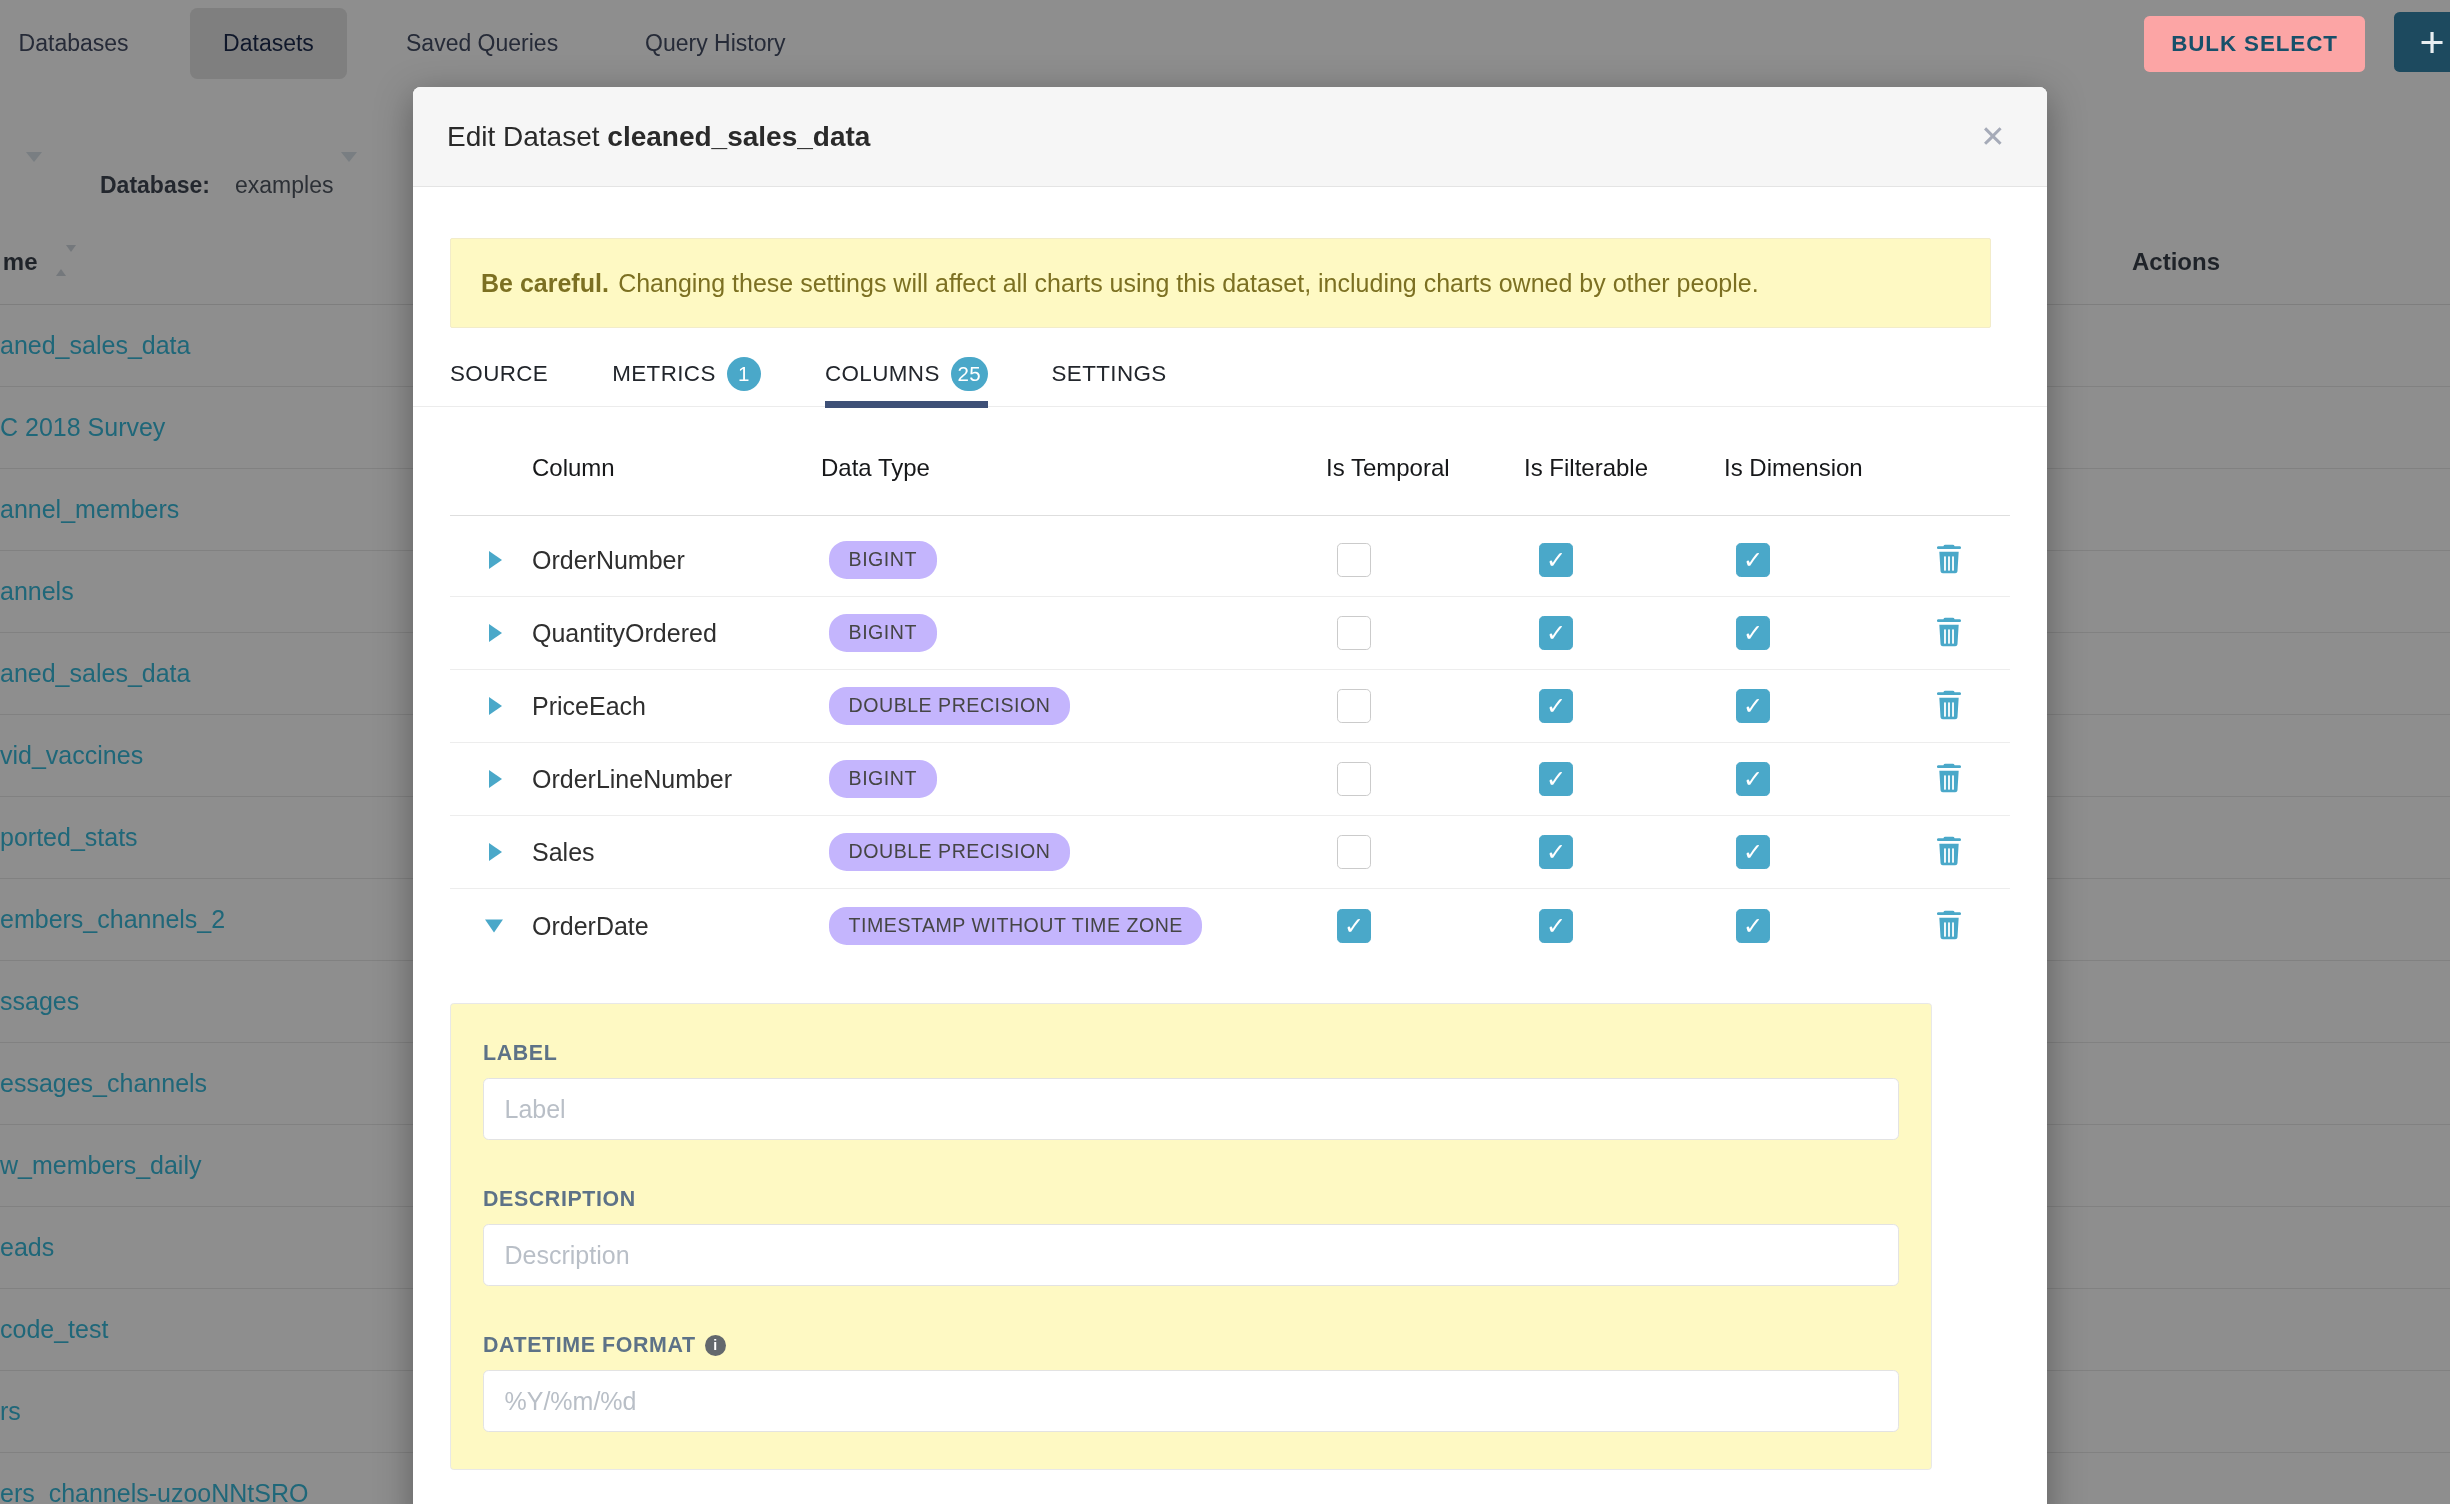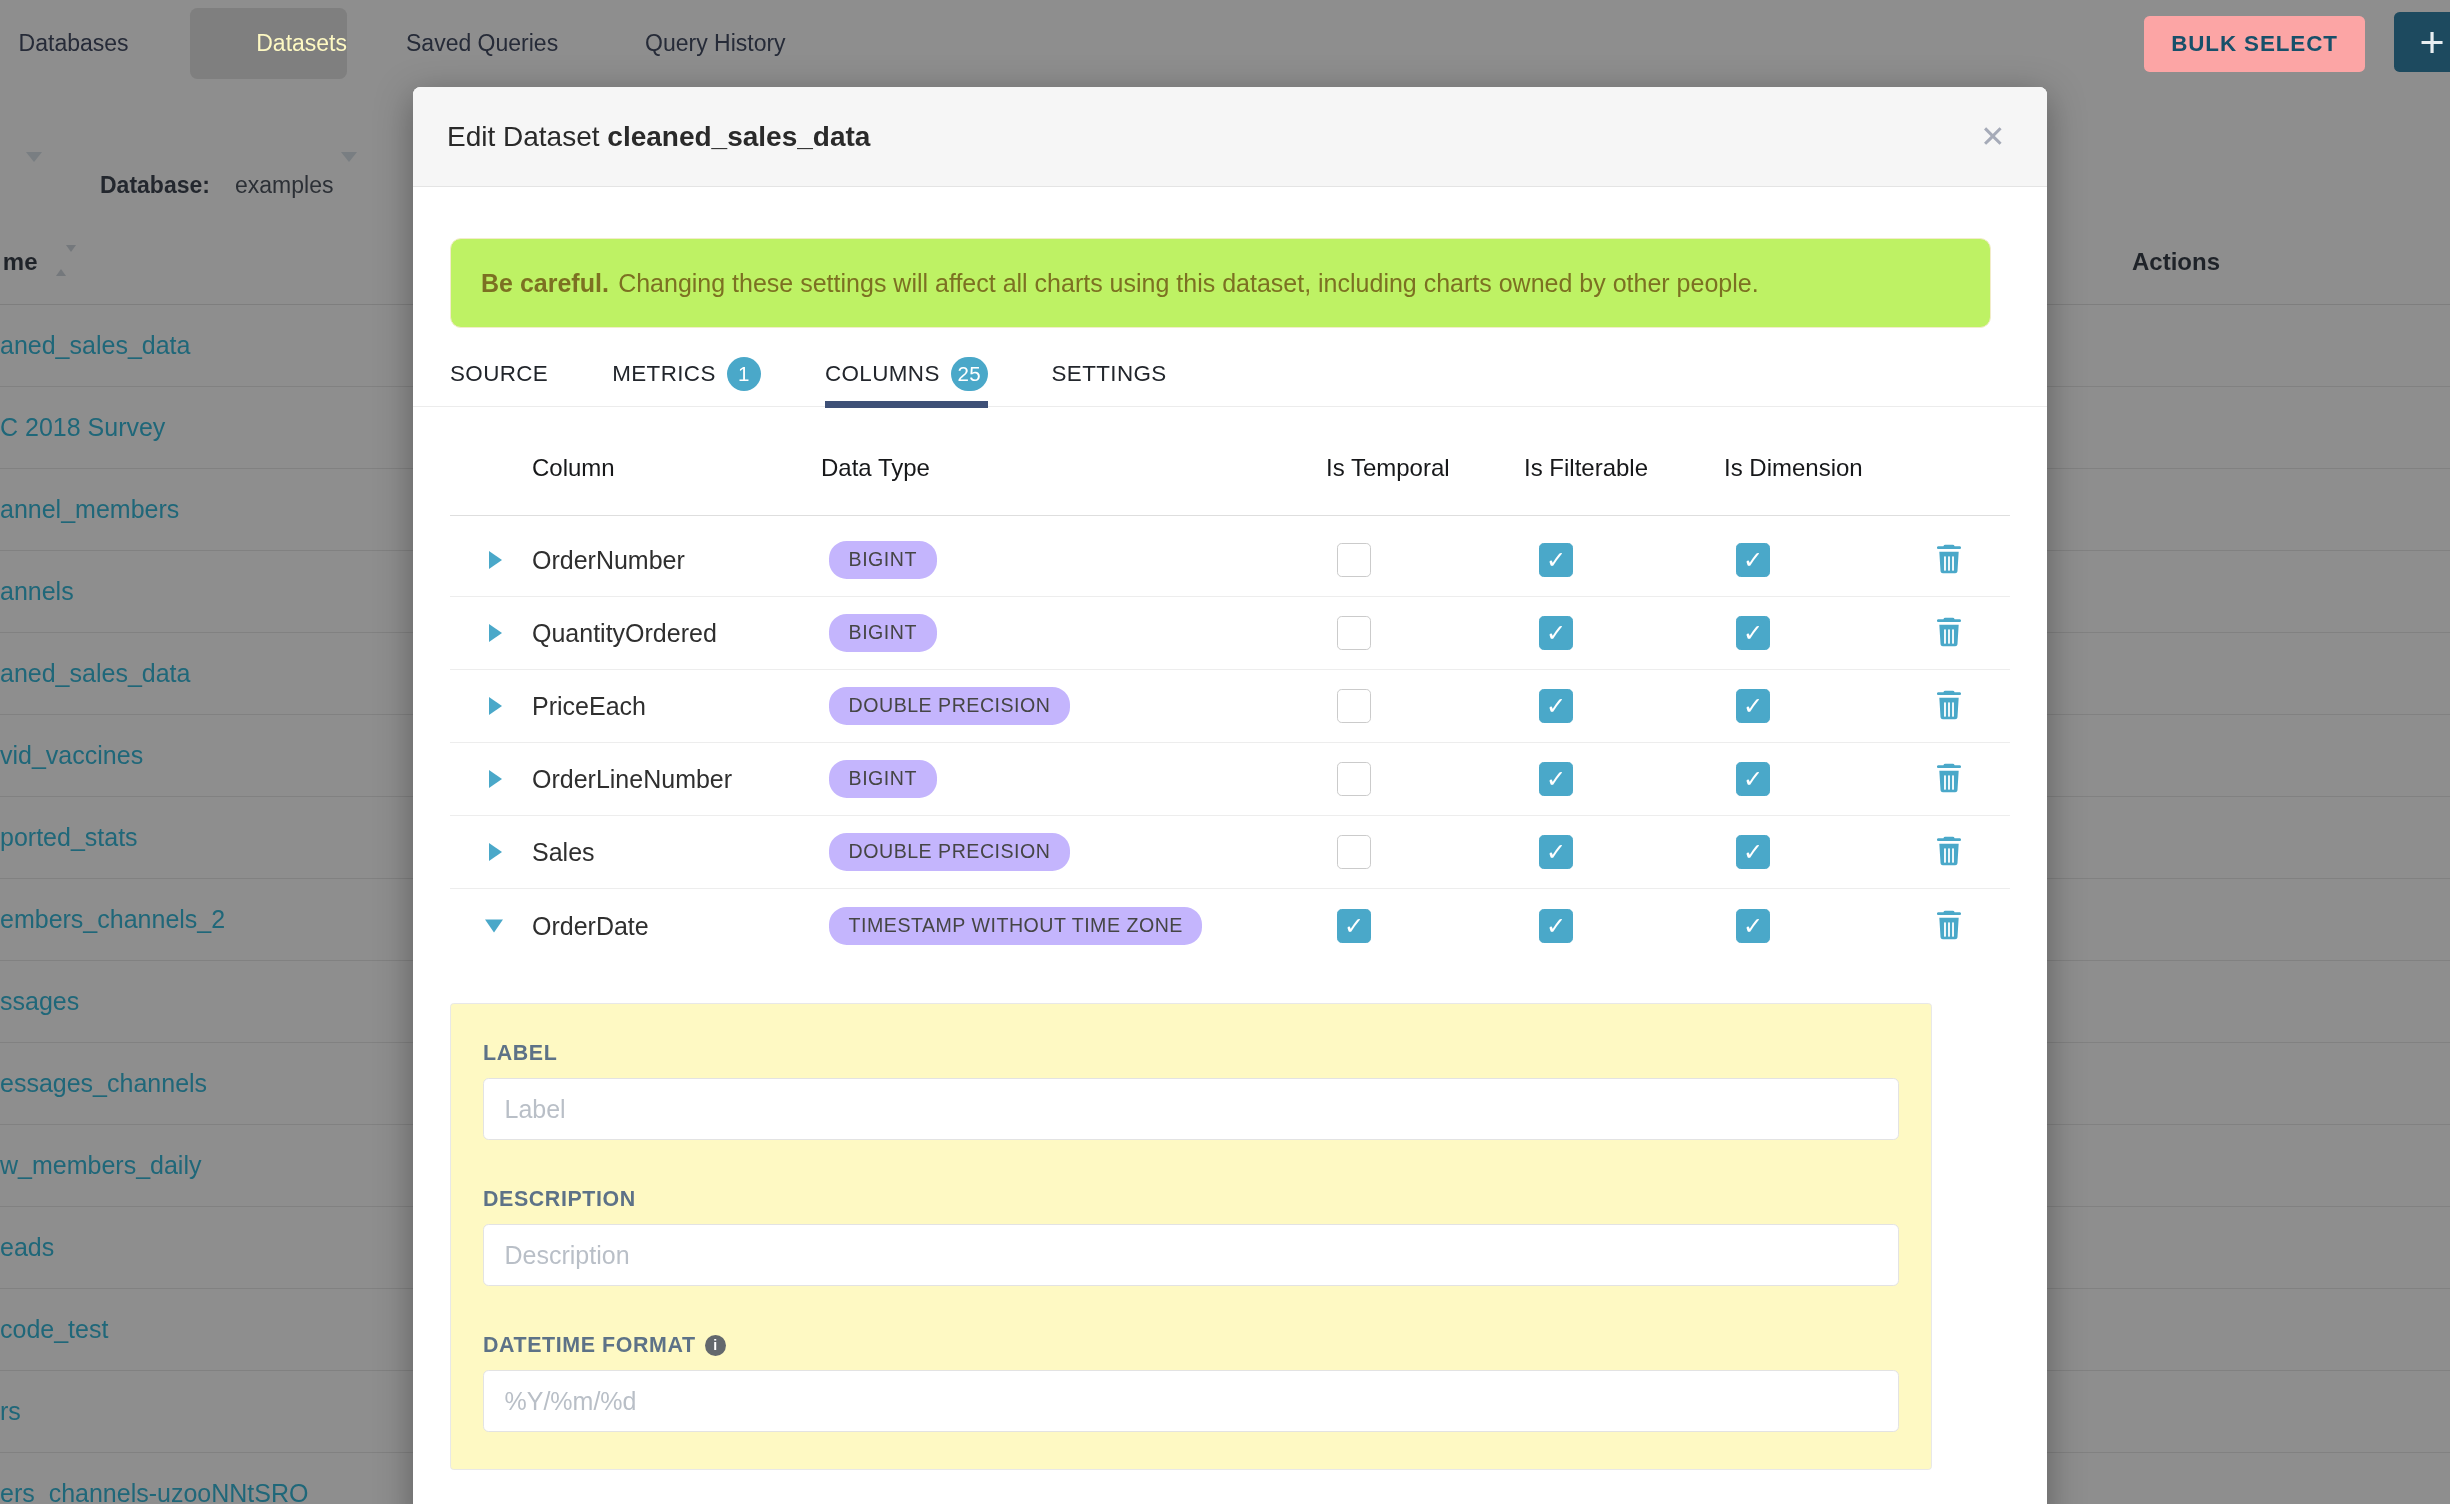--- a/index.html
+++ b/index.html
@@ -11,22 +11,22 @@
     -webkit-font-smoothing:antialiased;
   }
 
   
   .page { position:absolute; inset:0; }
 
   .nav { position:absolute; top:0; left:0; right:0; height:86px; }
   .nav-item { position:absolute; top:0; height:86px; line-height:86px;
     font-size:23px; font-weight:500; color:#262b38; white-space:nowrap; cursor:pointer; }
   .nav-pill { position:absolute; left:190px; top:7.5px; width:157px; height:71px;
-    background:#7f7f7f; border-radius:7.5px; text-align:right; line-height:71px;
-    font-size:23px; font-weight:500; color:#fef9c3; cursor:pointer; }
+    background:#7f7f7f; border-radius:7.5px; text-align:center; line-height:71px;
+    font-size:23px; font-weight:500; color:#0f172a; cursor:pointer; }
   .nav-databases { left:18.6px; }
   .nav-saved { left:406px; }
   .nav-history { left:645px; }
 
   .bulk-btn { position:absolute; left:2144px; top:16px; width:221px; height:56px;
     background:#fca5a5; border-radius:5.6px; border:none;
     color:#17506a; font-size:22.4px; font-weight:700; letter-spacing:0.9px;
     display:flex; align-items:center; justify-content:center; cursor:pointer;
     font-family:inherit; }
   .add-btn { position:absolute; left:2394px; top:12px; width:76px; height:60px;
@@ -71,22 +71,22 @@
 
   .m-header { position:relative; height:100px; background:#f6f6f6;
     border-bottom:0.9px solid #e4e4e4; border-radius:7.5px 7.5px 0 0; }
   .m-title { position:absolute; left:34px; top:0; line-height:100px;
     font-size:28px; color:#2a2a2a; }
   .m-title b { font-weight:700; }
   .m-close { position:absolute; right:34px; top:0; height:100px; line-height:100px;
     font-size:30px; color:#a6abb8; background:none; border:none; cursor:pointer;
     font-family:inherit; padding:0 7.5px; }
 
-  .m-banner { margin:51px 56px 0 37px; height:90px; background:#bef264;
-    border:0.9px solid #f2ecca; border-radius:11px; display:flex; align-items:center;
+  .m-banner { margin:51px 56px 0 37px; height:90px; background:#fef9c3;
+    border:0.9px solid #f2ecca; border-radius:2px; display:flex; align-items:center;
     padding:0 30px; font-size:25px; color:#7c7022; white-space:nowrap; }
   .m-banner b { font-weight:700; margin-right:9.3px; }
 
   .m-tabs { margin-top:29px; padding:0 37px; display:flex; gap:64px;
     border-bottom:0.9px solid #ececec; }
   .m-tab { position:relative; display:flex; align-items:center; gap:11.2px;
     padding-bottom:15px; font-size:22.4px; font-weight:500; letter-spacing:0.4px;
     color:#22262c; cursor:pointer; white-space:nowrap; }
   .m-tab.active::after { content:""; position:absolute; left:0; right:0;
     bottom:-1.9px; height:6.5px; background:#3e5077; }

